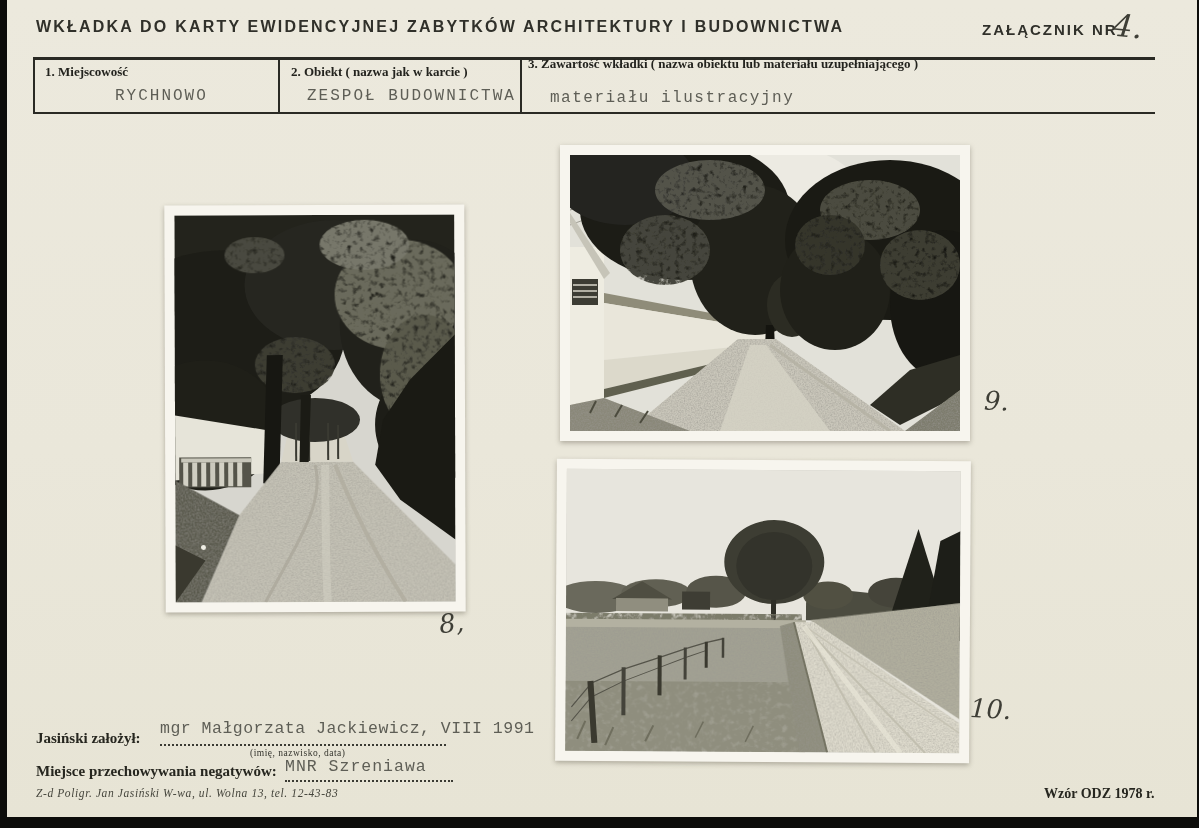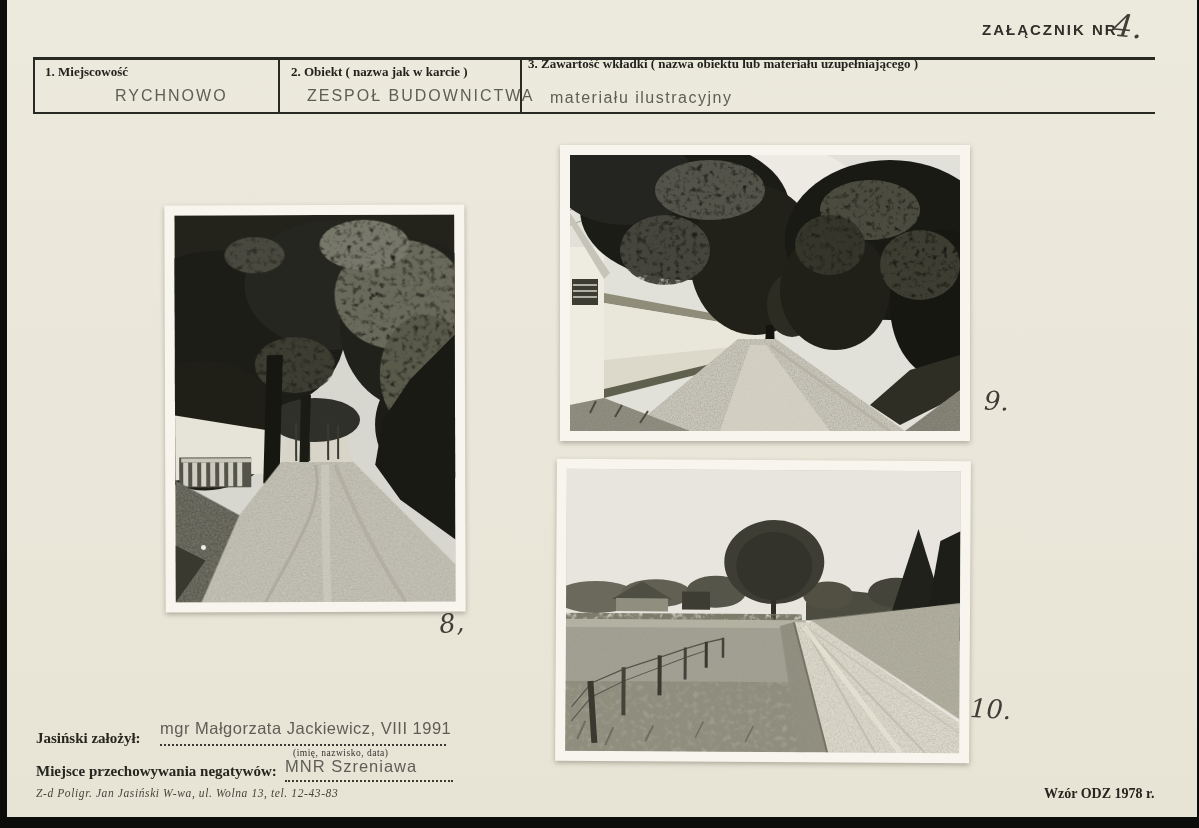--- a/index.html
+++ b/index.html
@@ -21,21 +21,21 @@
   .rule{background:#2a2a24;}
   .t-top{left:26px;top:57px;width:1122px;height:3px;}
   .t-bottom{left:26px;top:112px;width:1122px;height:2px;}
   .t-left{left:26px;top:57px;width:2px;height:57px;}
   .t-div1{left:271px;top:59px;width:2px;height:53px;}
   .t-div2{left:513px;top:59px;width:2px;height:53px;}
   .f-label{font-weight:bold;font-size:13px;color:#23231e;white-space:nowrap;}
   .fl-1{left:38px;top:64px;}
   .fl-2{left:284px;top:64px;}
   .fl-3{left:521px;top:56px;}
-  .typed{font-family:Liberation Sans, sans-serif;color:#5e5e56;white-space:nowrap;}
+  .typed{font-family:Liberation Mono, monospace;color:#5e5e56;white-space:nowrap;}
   .fv-1{left:108px;top:87px;font-size:16px;letter-spacing:2px;}
   .fv-2{left:300px;top:87px;font-size:16px;letter-spacing:2px;}
   .fv-3{left:543px;top:89px;font-size:16px;letter-spacing:1.5px;}
 
   
   .frame{background:#f7f5ee;box-shadow:0 2px 5px rgba(60,55,40,.35);}
   .frame-inner{position:absolute;left:10px;top:10px;right:10px;bottom:10px;background:#cfcec6;}
   .frame-inner svg{display:block;width:100%;height:100%;}
   .ph1{left:158px;top:205px;width:300px;height:407px;transform:rotate(-.2deg);}
   .ph2{left:553px;top:145px;width:410px;height:296px;}
@@ -43,21 +43,21 @@
   .ph-num{font-size:26px;}
   .num8{left:432px;top:608px;transform:rotate(-6deg);}
   .num9{left:977px;top:386px;transform:rotate(2deg);}
   .num10{left:963px;top:694px;transform:rotate(3deg);}
 
   
   .foot-label{font-weight:bold;font-size:15px;color:#26261f;white-space:nowrap;}
   .auth-label{left:29px;top:730px;}
   .auth-value{left:153px;top:719px;font-size:16.5px;letter-spacing:.5px;}
   .auth-dots{left:153px;top:724px;width:286px;height:20px;border-bottom:2px dotted #3a3a33;}
-  .auth-hint{left:243px;top:748px;font-size:9.5px;letter-spacing:.5px;color:#33332c;margin-left:43px;}
+  .auth-hint{left:243px;top:748px;font-size:9.5px;letter-spacing:.5px;color:#33332c;}
   .neg-label{left:29px;top:763px;}
   .neg-value{left:278px;top:757px;font-size:16.5px;letter-spacing:1px;}
   .neg-dots{left:278px;top:762px;width:168px;height:18px;border-bottom:2px dotted #3a3a33;}
   .printer{left:29px;top:787px;font-style:italic;font-size:11.5px;letter-spacing:.6px;color:#45453c;white-space:nowrap;}
   .form-note{left:1037px;top:786px;font-weight:bold;font-size:14px;color:#26261f;white-space:nowrap;}
 </style>
 </head>
 <body>
 
 <div class="page">
@@ -76,20 +76,21 @@
       <filter id="foliage" x="-10%" y="-10%" width="120%" height="120%">
         <feTurbulence type="fractalNoise" baseFrequency="0.18" numOctaves="3" seed="11" result="n"></feTurbulence>
         <feColorMatrix in="n" type="matrix" values="0 0 0 0 0  0 0 0 0 0  0 0 0 0 0  1.4 1.4 1.4 0 -1.1" result="a"></feColorMatrix>
         <feComposite in="SourceGraphic" in2="a" operator="in"></feComposite>
       </filter>
     </defs>
   </svg>
 
   <div class="paper">
 
+    <div class="abs title">WKŁADKA DO KARTY EWIDENCYJNEJ ZABYTKÓW ARCHITEKTURY I BUDOWNICTWA</div>
     <div class="abs att-label">ZAŁĄCZNIK NR</div>
     <div class="abs hand att-num">4.</div>
 
     <div class="abs rule t-top"></div>
     <div class="abs rule t-bottom"></div>
     <div class="abs rule t-left"></div>
     <div class="abs rule t-div1"></div>
     <div class="abs rule t-div2"></div>
 
     <div class="abs f-label fl-1">1. Miejscowość</div>

